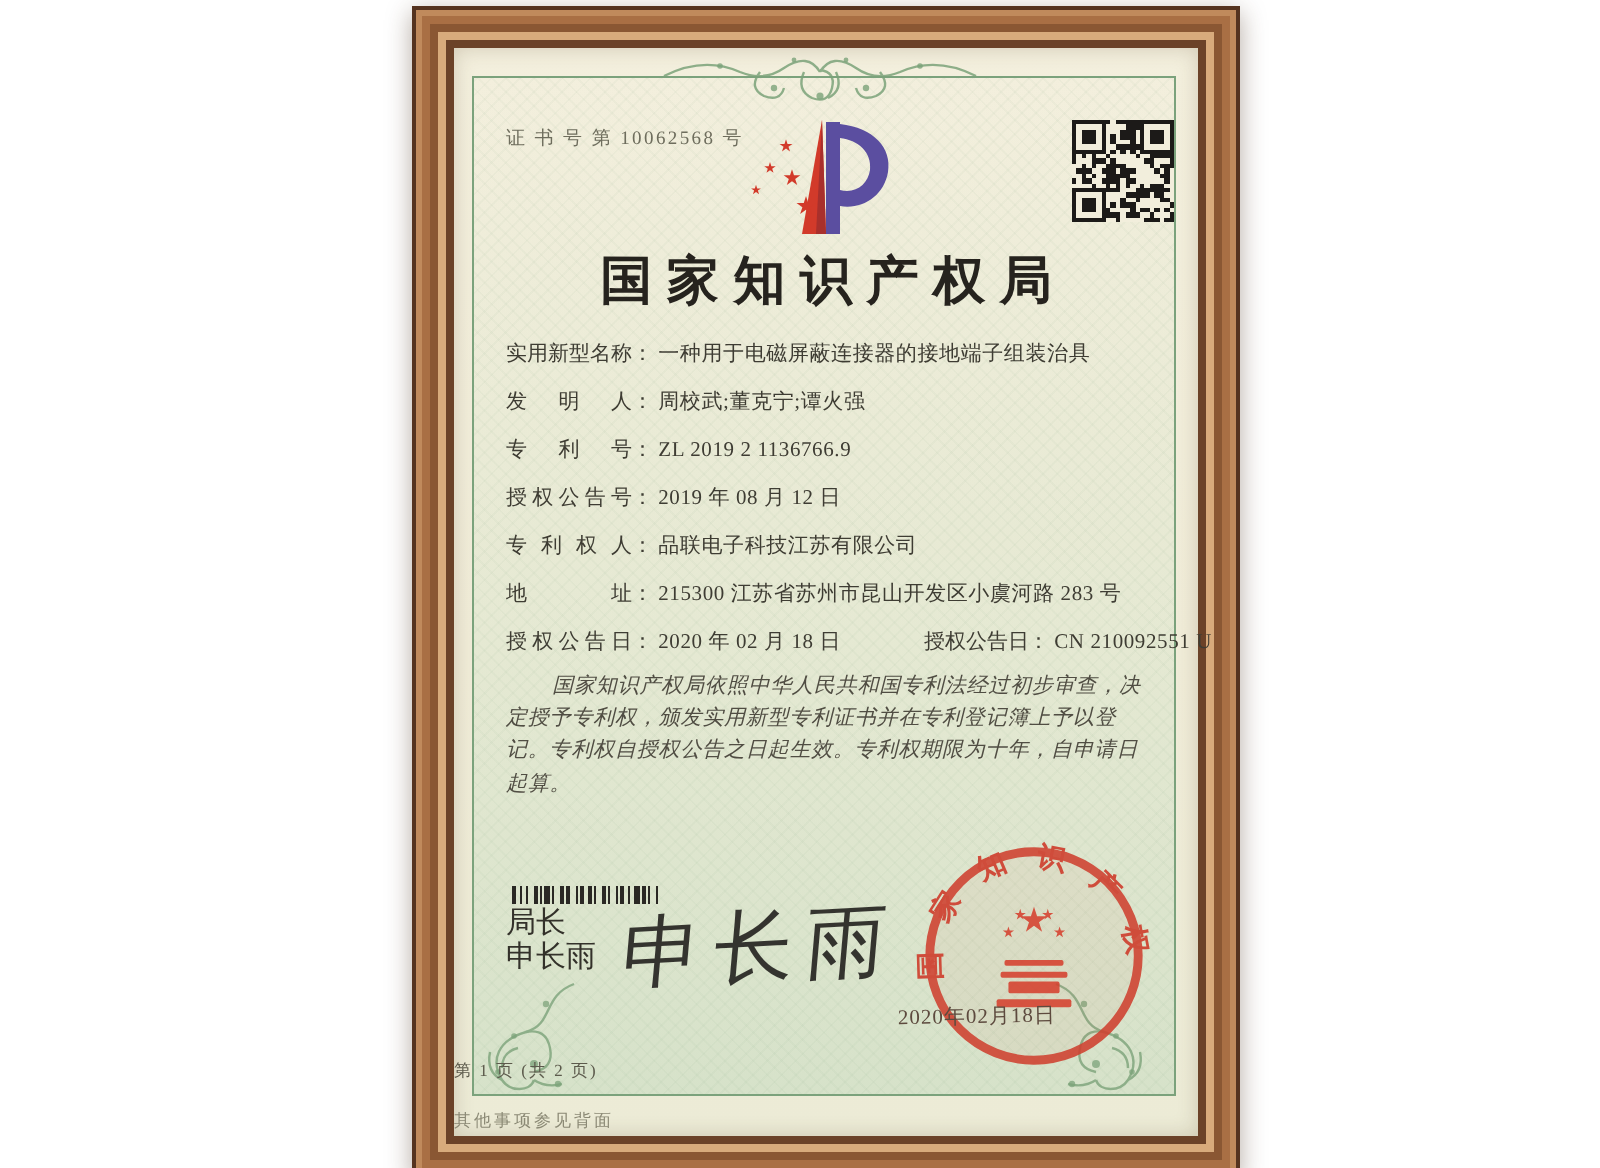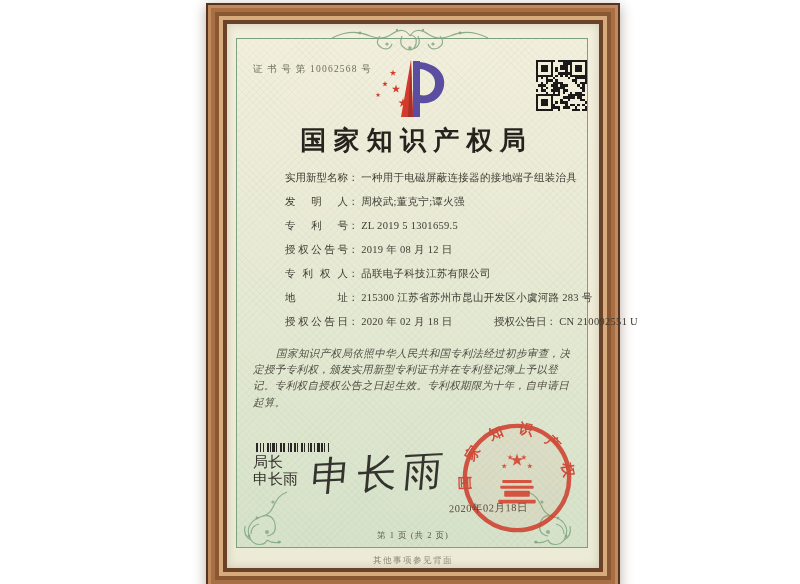--- a/index.html
+++ b/index.html
@@ -38,50 +38,50 @@
 
   .logo{position:absolute;left:141px;top:33px;width:80px;height:63px;}
   .qr{position:absolute;left:309px;top:36px;width:51px;height:51px;
     display:grid;grid-template-columns:repeat(21,1fr);grid-template-rows:repeat(21,1fr);
     background:#f2eedc;}
   .qr span{display:block;}
   .qr span.on{background:#1c1a18;}
 
   
   .fields{position:absolute;left:26px;top:148px;right:22px;font-size:10.5px;color:#3e3c33;}
-  .frow{position:relative;height:12px;line-height:12px;margin-bottom:12px;white-space:nowrap;margin-left:32px;}
+  .frow{position:relative;height:12px;line-height:12px;margin-bottom:12px;white-space:nowrap;}
   .flabel{display:inline-block;width:63px;text-align:justify;text-align-last:justify;
     vertical-align:top;}
   .fcolon{display:inline-block;}
   .fvalue{letter-spacing:.3px;}
   .fgroup2{position:absolute;left:209px;top:0;}
   .fgroup2 .flabel{width:52px;}
 
   
   .paras{position:absolute;left:26px;top:312px;width:322px;font-size:10.5px;
-    line-height:16.2px;color:#504d43;font-style:italic;letter-spacing:.4px;margin-top:10px;}
+    line-height:16.2px;color:#504d43;font-style:italic;letter-spacing:.4px;}
   .paras p{margin:0;text-indent:2.2em;}
 
   
   .barcode{position:absolute;left:29px;top:419px;width:106px;height:9px;display:flex;}
   .barcode i{display:block;height:100%;}
   .barcode i.b{background:#2a2824;}
   .officials{position:absolute;left:26px;top:430px;font-size:15px;line-height:17px;
     color:#33312a;}
   .signature{position:absolute;left:84px;top:420px;width:220px;font-size:40px;
     color:#1e1c1a;font-family:"DejaVu Sans",cursive,sans-serif;
     transform:rotate(-3deg) skewX(-8deg);letter-spacing:6px;opacity:.88;}
 
   .seal{position:absolute;left:231px;top:395px;width:118px;height:118px;opacity:.93;}
   .seal-date{position:absolute;left:222px;top:477px;width:130px;font-size:10.5px;
     color:#5d4a3e;letter-spacing:.5px;transform:rotate(-1deg);}
 
-  .page-footer{position:absolute;left:0;right:0;top:506px;text-align:center;
+  .page-footer{position:absolute;left:0;right:0;top:506px;
     font-size:8.5px;color:#5c5a4c;letter-spacing:1px;}
-  .back-note{position:absolute;left:0;right:0;top:531px;text-align:center;
+  .back-note{position:absolute;left:0;right:0;top:531px;text-align:left;
     font-size:8.5px;color:#8b897500;color:#8b8975;letter-spacing:1.5px;}
 
   .garland{position:absolute;left:103px;top:0px;width:160px;height:30px;}
   .corner-orn{position:absolute;width:54px;height:58px;top:466px;}
   .corner-orn.left{left:10px;}
   .corner-orn.right{left:297px;transform:scaleX(-1);}
 </style>
 </head>
 <body>
 
@@ -615,21 +615,21 @@
         <div class="frow">
           <span class="flabel">实用新型名称</span><span class="fcolon">：</span>
           <span class="fvalue">一种用于电磁屏蔽连接器的接地端子组装治具</span>
         </div>
         <div class="frow">
           <span class="flabel">发明人</span><span class="fcolon">：</span>
           <span class="fvalue">周校武;董克宁;谭火强</span>
         </div>
         <div class="frow">
           <span class="flabel">专利号</span><span class="fcolon">：</span>
-          <span class="fvalue">ZL 2019 5 1301659.5</span>
+          <span class="fvalue">ZL 2019 2 1136766.9</span>
         </div>
         <div class="frow">
           <span class="flabel">授权公告号</span><span class="fcolon">：</span>
           <span class="fvalue">2019 年 08 月 12 日</span>
         </div>
         <div class="frow">
           <span class="flabel">专利权人</span><span class="fcolon">：</span>
           <span class="fvalue">品联电子科技江苏有限公司</span>
         </div>
         <div class="frow">

